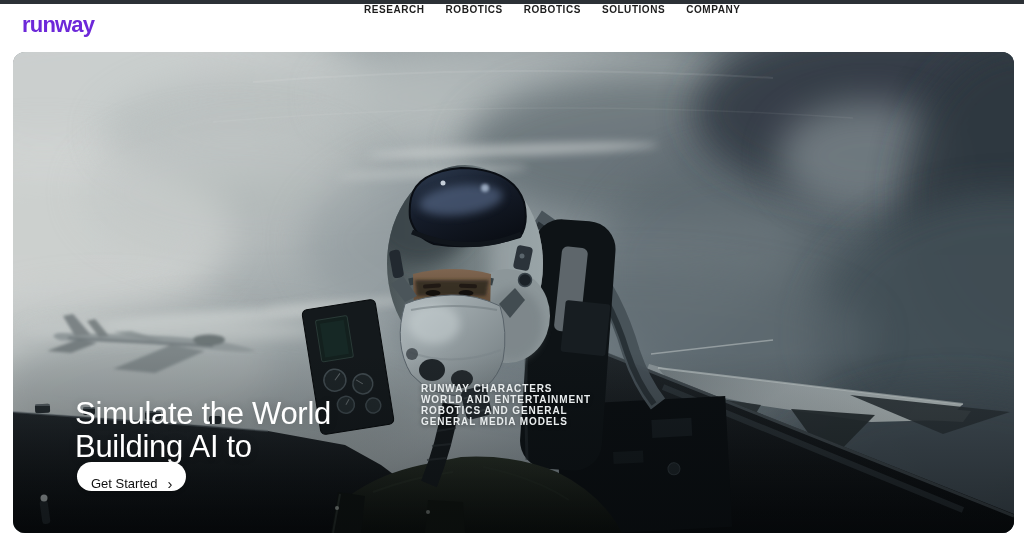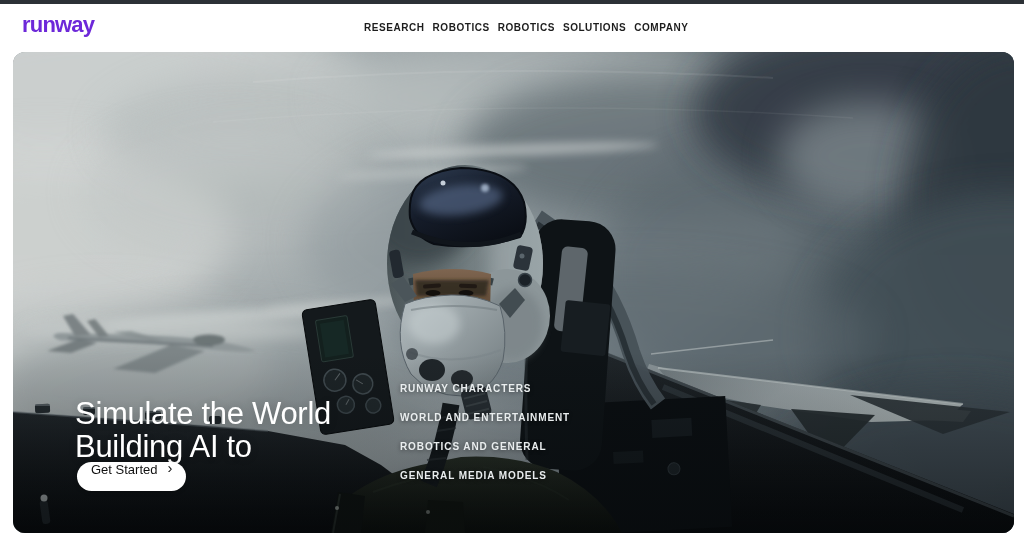--- a/index.html
+++ b/index.html
@@ -7,43 +7,43 @@
   body{
     width:1024px;height:539px;position:relative;overflow:hidden;
     background:#ffffff;font-family:"Liberation Sans",sans-serif;
     -webkit-font-smoothing:antialiased;
   }
   .top-strip{position:absolute;top:0;left:0;width:1024px;height:4px;background:#2c3136;}
   
   header{position:absolute;top:4px;left:0;width:1024px;height:46px;background:#ffffff;}
   .logo{position:absolute;left:22px;top:8px;font-size:22px;font-weight:700;
     letter-spacing:-0.8px;color:#6d28d9;cursor:pointer;}
-  nav{position:absolute;left:364px;top:0;height:46px;display:flex;align-items:center;gap:8px;}
+  nav{position:absolute;left:364px;top:0;height:46px;display:flex;align-items:flex-start;gap:21px;}
   nav a{font-size:10px;font-weight:700;letter-spacing:0.55px;color:#1d1d1d;
     text-decoration:none;cursor:pointer;}
   .actions{position:absolute;right:10px;top:0;height:46px;display:flex;align-items:center;gap:8px;}
   .btn{height:26px;display:inline-flex;align-items:center;border:none;border-radius:7px;
     font-family:"Liberation Sans",sans-serif;font-size:12px;font-weight:700;
     padding:0 10px;color:#141414;background:#eef0f2;cursor:pointer;}
   .btn.dark{background:#171717;color:#ffffff;}
   
   .hero{position:absolute;left:13px;top:52px;width:1001px;height:481px;
     border-radius:12px;overflow:hidden;background:#7f898d;}
   .hero svg{position:absolute;left:0;top:0;display:block;}
   .headline{position:absolute;left:62px;top:324px;color:#ffffff;font-size:31px;
     font-weight:500;line-height:33px;letter-spacing:-0.3px;
     text-shadow:0 1px 8px rgba(0,0,0,0.18);}
   .headline span{display:block;}
   .cta{position:absolute;left:64px;top:410px;height:29px;background:#ffffff;
-    border:none;border-radius:16px;display:inline-flex;align-items:flex-start;gap:10px;
+    border:none;border-radius:16px;display:inline-flex;align-items:flex-end;gap:10px;
     padding:0 14px;font-family:"Liberation Sans",sans-serif;font-size:13px;
     font-weight:500;color:#101010;cursor:pointer;box-shadow:0 1px 4px rgba(0,0,0,0.25);}
   .cta .chev{font-size:15px;line-height:1;margin-top:-2px;font-weight:400;}
-  .hero-links{position:absolute;left:387px;top:331px;display:flex;
-    flex-direction:column;gap:18px;}
+  .hero-links{position:absolute;left:408px;top:331px;display:flex;
+    flex-direction:column;gap:0;}
   .hero-links a{font-size:10px;font-weight:700;letter-spacing:0.9px;color:#e9edee;
     text-decoration:none;cursor:pointer;text-shadow:0 1px 4px rgba(0,0,0,0.45);}
 </style>
 </head>
 <body>
 
 <div class="top-strip"></div>
 
 <header>
   <div class="logo">runway</div>

